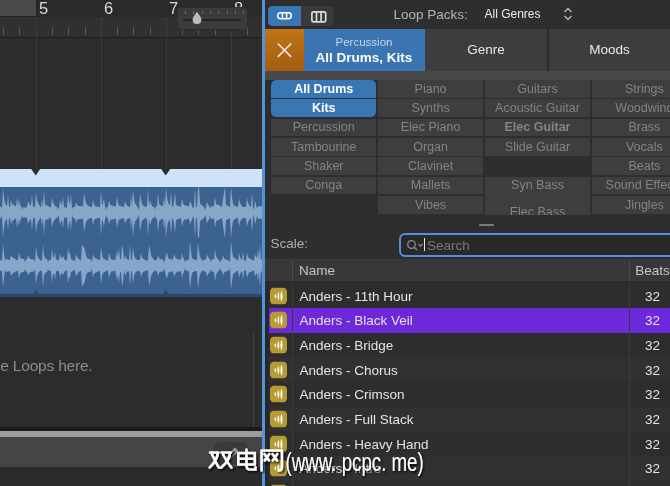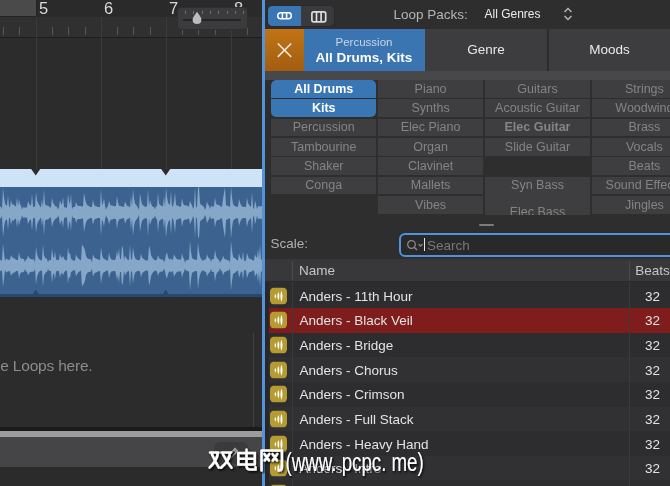--- a/index.html
+++ b/index.html
@@ -185,21 +185,21 @@
         <rect x="0" y="0" width="17" height="17" rx="4.2" fill="#b59b31"></rect>
         <g fill="#fff">
           <path d="M5.2 6.4 Q7.2 8.5 5.2 11.2 Q3.6 8.5 5.2 6.4Z"></path>
           <path d="M8.3 4.5 Q10.4 8.5 8.3 12.9 Q6.5 8.5 8.3 4.5Z"></path>
           <path d="M11.4 3.2 Q13.7 8.5 11.4 14.2 Q9.4 8.5 11.4 3.2Z"></path>
         </g>
       </svg>
       <div class="rname">Anders - 11th Hour</div>
       <div class="rbeats">32</div>
     </div>
-  <div class="row" style="top:307.95px;background:#7f1d1d;">
+  <div class="row" style="top:307.95px;background:#6d28d9;">
       <svg class="licon" width="17" height="17" viewBox="0 0 17 17">
         <rect x="0" y="0" width="17" height="17" rx="4.2" fill="#b59b31"></rect>
         <g fill="#fff">
           <path d="M5.2 6.4 Q7.2 8.5 5.2 11.2 Q3.6 8.5 5.2 6.4Z"></path>
           <path d="M8.3 4.5 Q10.4 8.5 8.3 12.9 Q6.5 8.5 8.3 4.5Z"></path>
           <path d="M11.4 3.2 Q13.7 8.5 11.4 14.2 Q9.4 8.5 11.4 3.2Z"></path>
         </g>
       </svg>
       <div class="rname">Anders - Black Veil</div>
       <div class="rbeats">32</div>

